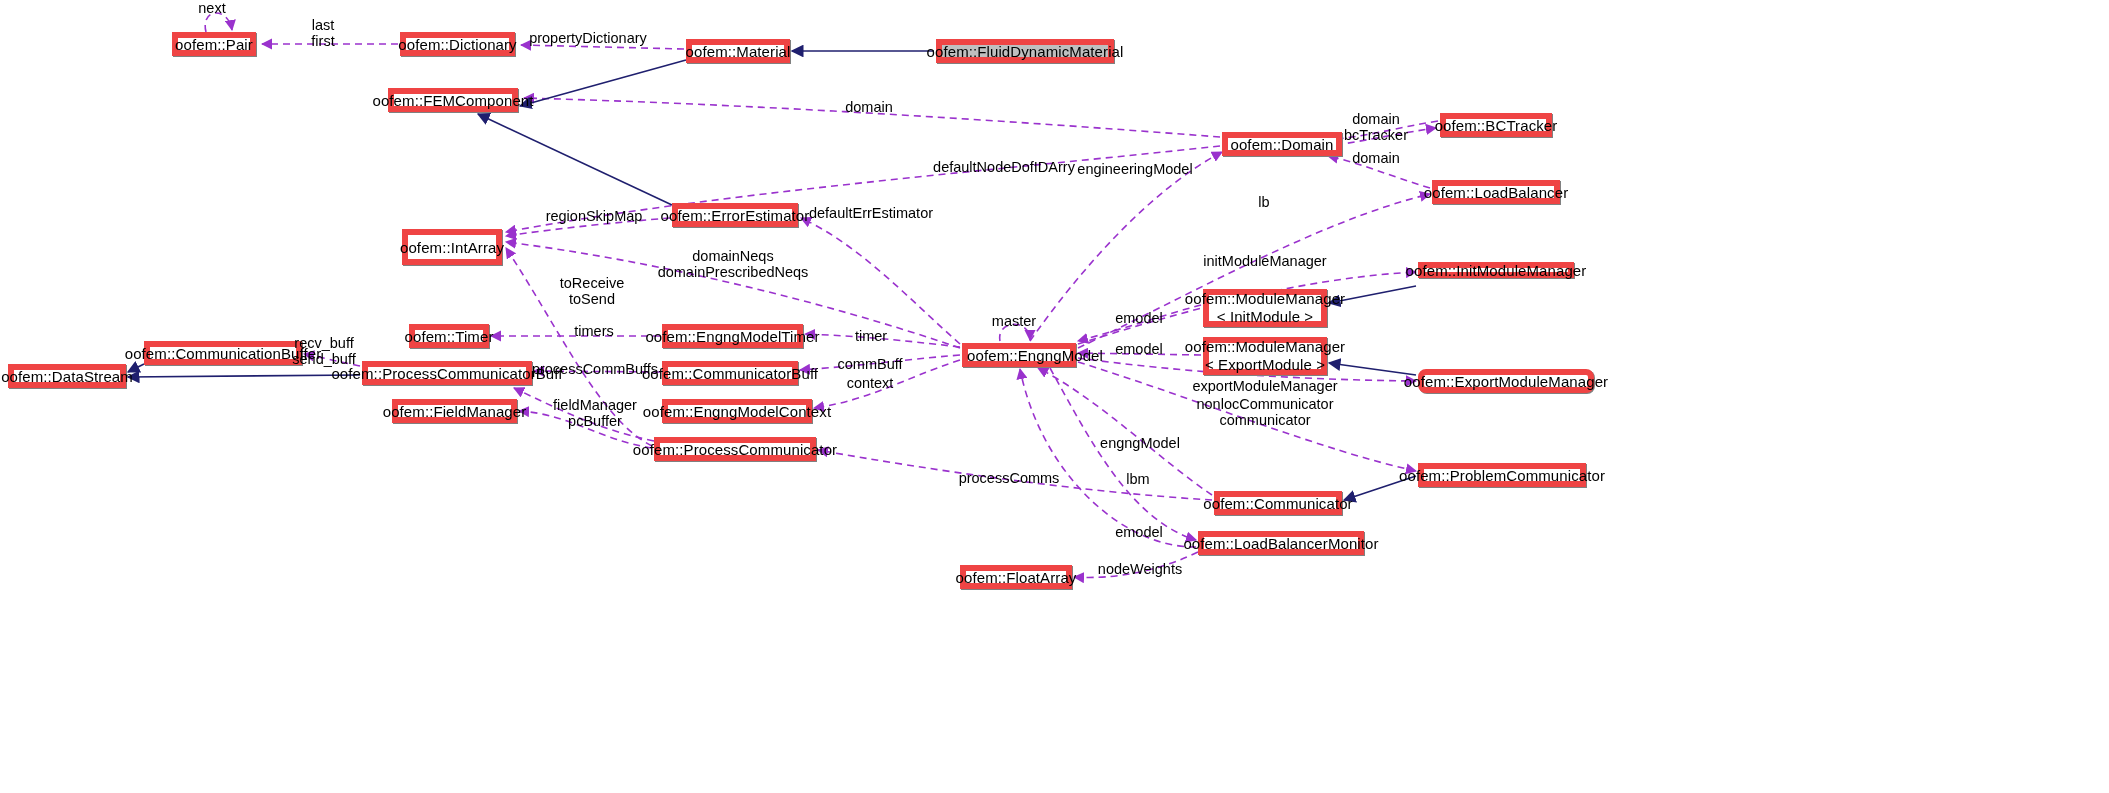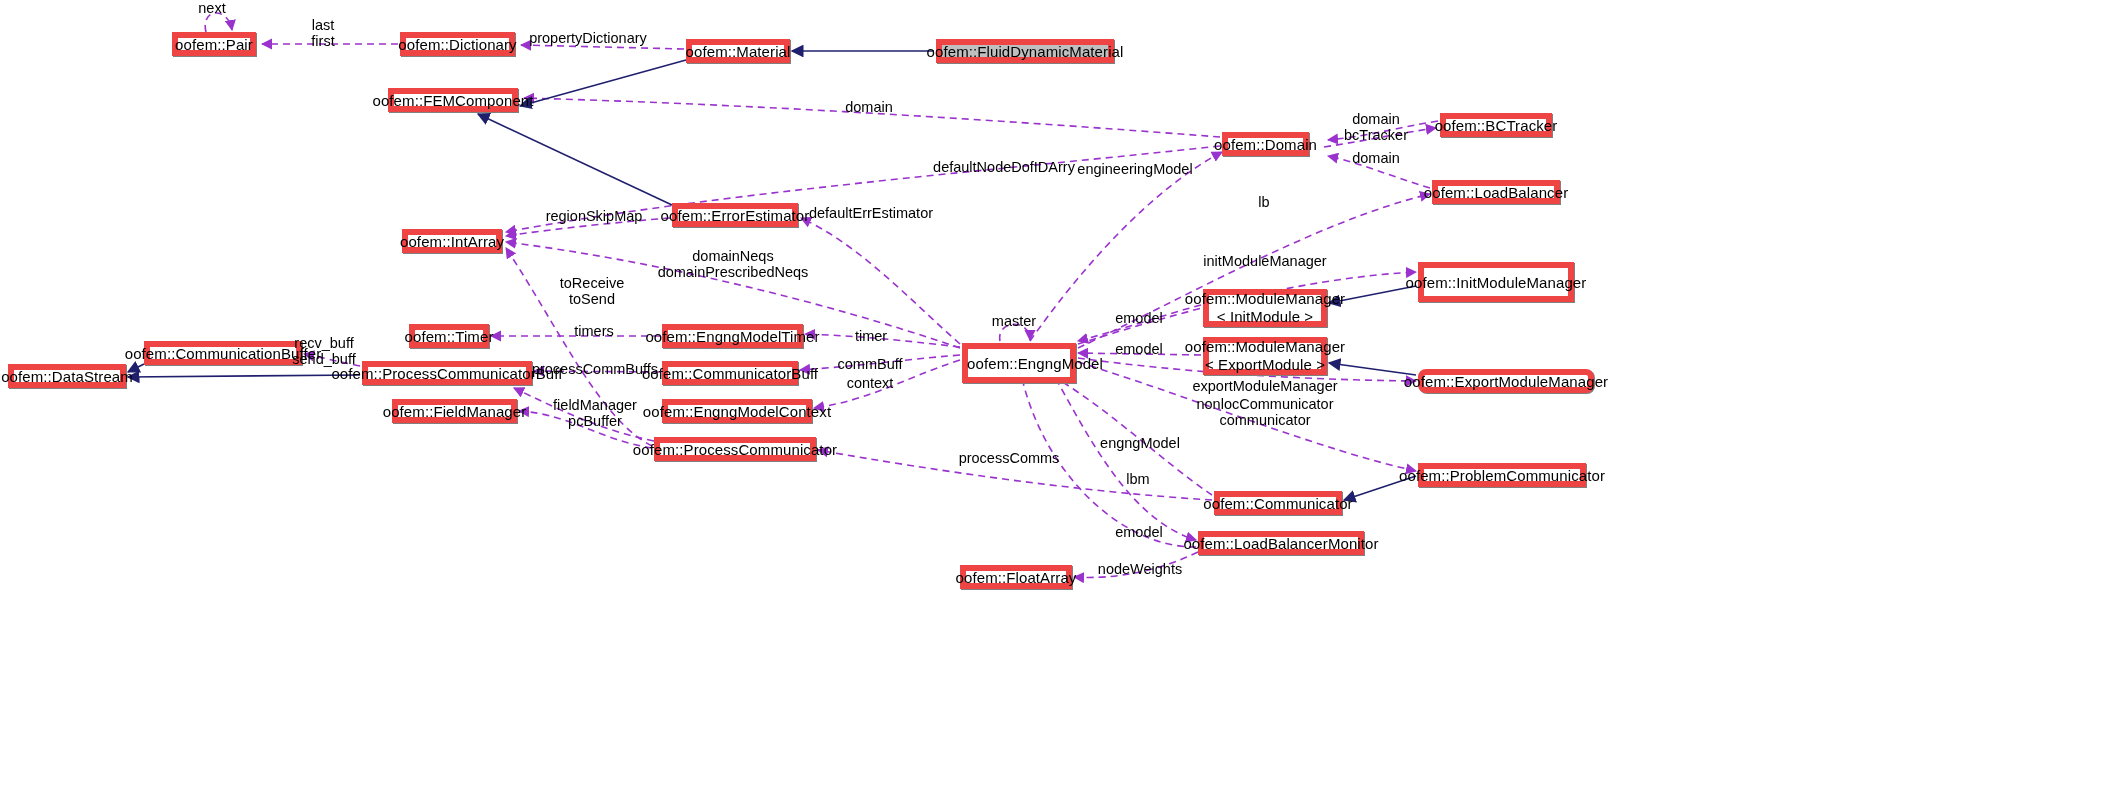--- a/index.html
+++ b/index.html
@@ -169,49 +169,49 @@
   </div>
   <div class="node" style="left:686px;top:39px;width:104px;height:24px;">
     <span>oofem::Material</span>
   </div>
   <div class="node highlight" style="left:936px;top:39px;width:178px;height:24px;">
     <span>oofem::FluidDynamicMaterial</span>
   </div>
   <div class="node" style="left:388px;top:88px;width:130px;height:24px;">
     <span>oofem::FEMComponent</span>
   </div>
-  <div class="node" style="left:1222px;top:132px;width:87px;height:24px;">
+  <div class="node" style="left:1222px;top:132px;width:120px;height:24px;">
     <span>oofem::Domain</span>
   </div>
   <div class="node" style="left:1440px;top:113px;width:112px;height:24px;">
     <span>oofem::BCTracker</span>
   </div>
   <div class="node" style="left:1432px;top:180px;width:128px;height:24px;">
     <span>oofem::LoadBalancer</span>
   </div>
   <div class="node" style="left:672px;top:203px;width:126px;height:24px;">
     <span>oofem::ErrorEstimator</span>
   </div>
-  <div class="node" style="left:402px;top:229px;width:100px;height:24px;">
+  <div class="node" style="left:402px;top:229px;width:100px;height:36px;">
     <span>oofem::IntArray</span>
   </div>
-  <div class="node" style="left:1418px;top:262px;width:156px;height:40px;">
+  <div class="node" style="left:1418px;top:262px;width:156px;height:16px;">
     <span>oofem::InitModuleManager</span>
   </div>
   <div class="node two-line" style="left:1203px;top:289px;width:124px;height:38px;">
     <span>oofem::ModuleManager
 &lt; InitModule &gt;</span>
   </div>
   <div class="node" style="left:409px;top:324px;width:80px;height:24px;">
     <span>oofem::Timer</span>
   </div>
   <div class="node" style="left:662px;top:324px;width:141px;height:24px;">
     <span>oofem::EngngModelTimer</span>
   </div>
-  <div class="node" style="left:962px;top:343px;width:114px;height:40px;padding-left:32px;">
+  <div class="node" style="left:962px;top:343px;width:114px;height:24px;padding-left:32px;">
     <span>oofem::EngngModel</span>
   </div>
   <div class="node two-line" style="left:1203px;top:337px;width:124px;height:38px;">
     <span>oofem::ModuleManager
 &lt; ExportModule &gt;</span>
   </div>
   <div class="node" style="left:144px;top:341px;width:158px;height:24px;">
     <span>oofem::CommunicationBuffer</span>
   </div>
   <div class="node" style="left:8px;top:364px;width:118px;height:24px;">
@@ -275,18 +275,18 @@
   <div class="edge-label" style="left:1139px;top:341px;">emodel</div>
   <div class="edge-label" style="left:595px;top:361px;">processCommBuffs</div>
   <div class="edge-label" style="left:870px;top:356px;">commBuff</div>
   <div class="edge-label" style="left:1265px;top:378px;">exportModuleManager</div>
   <div class="edge-label" style="left:870px;top:375px;">context</div>
   <div class="edge-label" style="left:1265px;top:396px;">nonlocCommunicator
 communicator</div>
   <div class="edge-label" style="left:595px;top:397px;">fieldManager
 pcBuffer</div>
   <div class="edge-label" style="left:1140px;top:435px;">engngModel</div>
-  <div class="edge-label" style="left:1009px;top:450px;">processComms</div>
+  <div class="edge-label" style="left:1009px;top:470px;">processComms</div>
   <div class="edge-label" style="left:1138px;top:471px;">lbm</div>
   <div class="edge-label" style="left:1139px;top:524px;">emodel</div>
   <div class="edge-label" style="left:1140px;top:561px;">nodeWeights</div>
 
 </div>
 
 </body></html>

